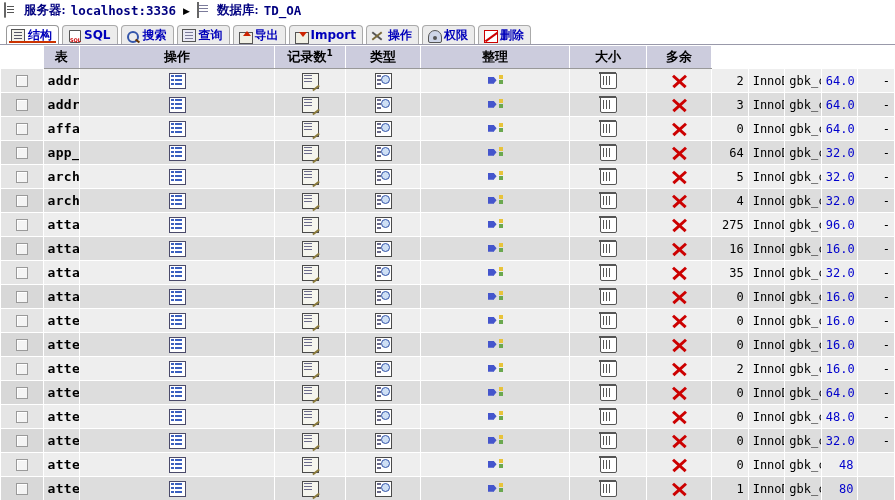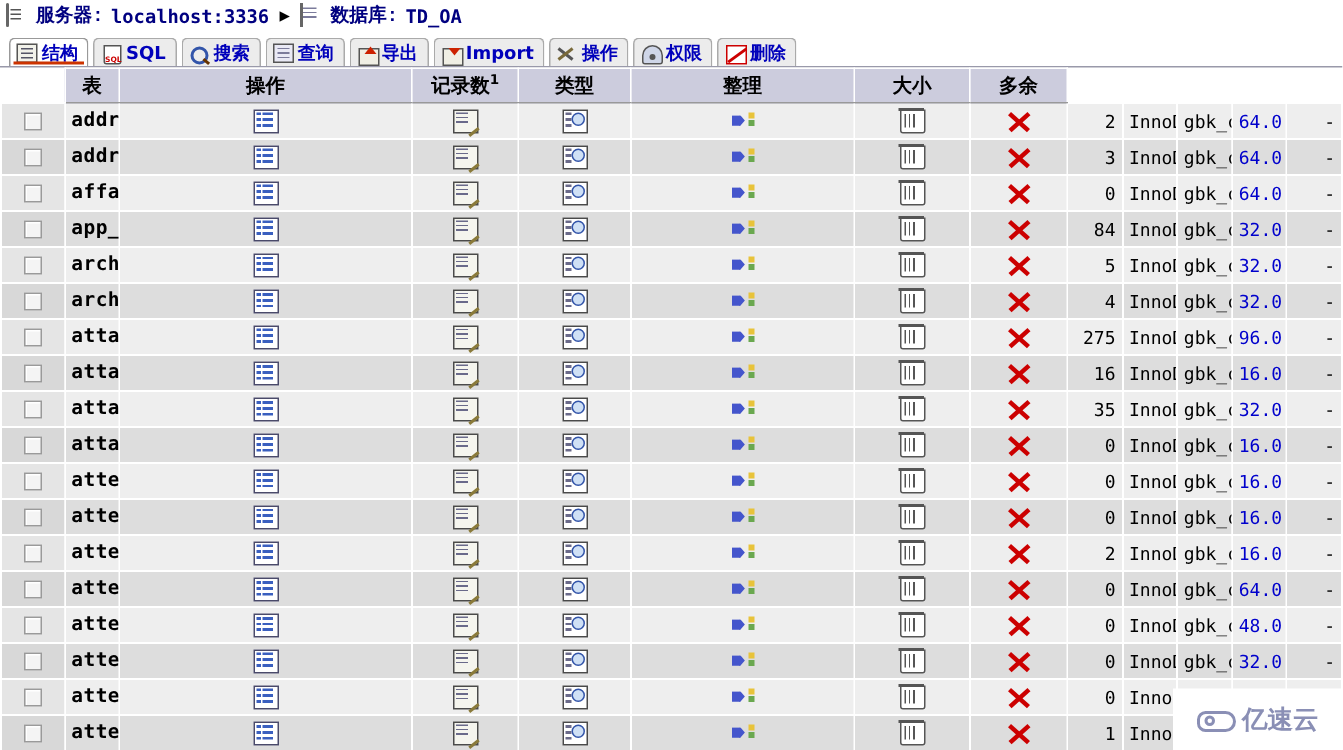--- a/index.html
+++ b/index.html
@@ -11,21 +11,21 @@
   }
   
   #topbar{
     height:21px;background:#ffffff;
     display:flex;align-items:center;padding:0 0 0 4px;
     border-bottom:1px solid #ffffff;
     white-space:nowrap;
   }
   #topbar .ic{width:15px;height:15px;margin-right:5px;flex:0 0 auto;position:relative;}
   #topbar .lbl{
-    font-family:Liberation Mono, monospace;
+    font-family:Liberation Serif, serif;
     font-weight:bold;font-size:12.5px;color:#000080;letter-spacing:0px;
   }
   #topbar .val{
     font-family:"DejaVu Sans Mono","Liberation Mono",monospace;
     font-weight:bold;font-size:12.5px;color:#000080;
   }
   #topbar .arrow{margin:0 7px 0 7px;color:#000;font-size:9px;}
   
   .svr{width:14px;height:13px;background:#dcdcd0;border:1px solid #666;border-radius:1px;}
   .svr:after{content:"";position:absolute;left:3px;top:3px;width:7px;height:1px;
@@ -315,21 +315,21 @@
         </tr>
         <tr class="even">
           <td class="chk"><input type="checkbox" class="cb" style=""></td>
           <td class="name">app_log</td>
           <td class="act"><span class="ai a-browse"></span></td>
           <td class="act"><span class="ai a-struct"></span></td>
           <td class="act"><span class="ai a-search"></span></td>
           <td class="act"><span class="ai a-insert"></span></td>
           <td class="act"><span class="ai a-empty"></span></td>
           <td class="act"><span class="ai a-drop"></span></td>
-          <td class="num">84</td>
+          <td class="num">64</td>
           <td class="type">InnoDB</td>
           <td class="coll">gbk_chinese_ci</td>
           <td class="size">32.0 KB</td>
           <td class="over">-</td>
         </tr>
         <tr class="odd">
           <td class="chk"><input type="checkbox" class="cb" style=""></td>
           <td class="name">archive_tables</td>
           <td class="act"><span class="ai a-browse"></span></td>
           <td class="act"><span class="ai a-struct"></span></td>
@@ -533,17 +533,13 @@
           <td class="act"><span class="ai a-empty"></span></td>
           <td class="act"><span class="ai a-drop"></span></td>
           <td class="num">1</td>
           <td class="type">InnoDB</td>
           <td class="coll">gbk_chinese_ci</td>
           <td class="size">80</td>
           <td class="over"></td>
         </tr>
       </tbody>
   </table>
-  <div id="watermark">
-    <span class="wm-logo"></span>
-    <span class="wm-text">亿速云</span>
-  </div>
 </div>
 
 </body></html>

